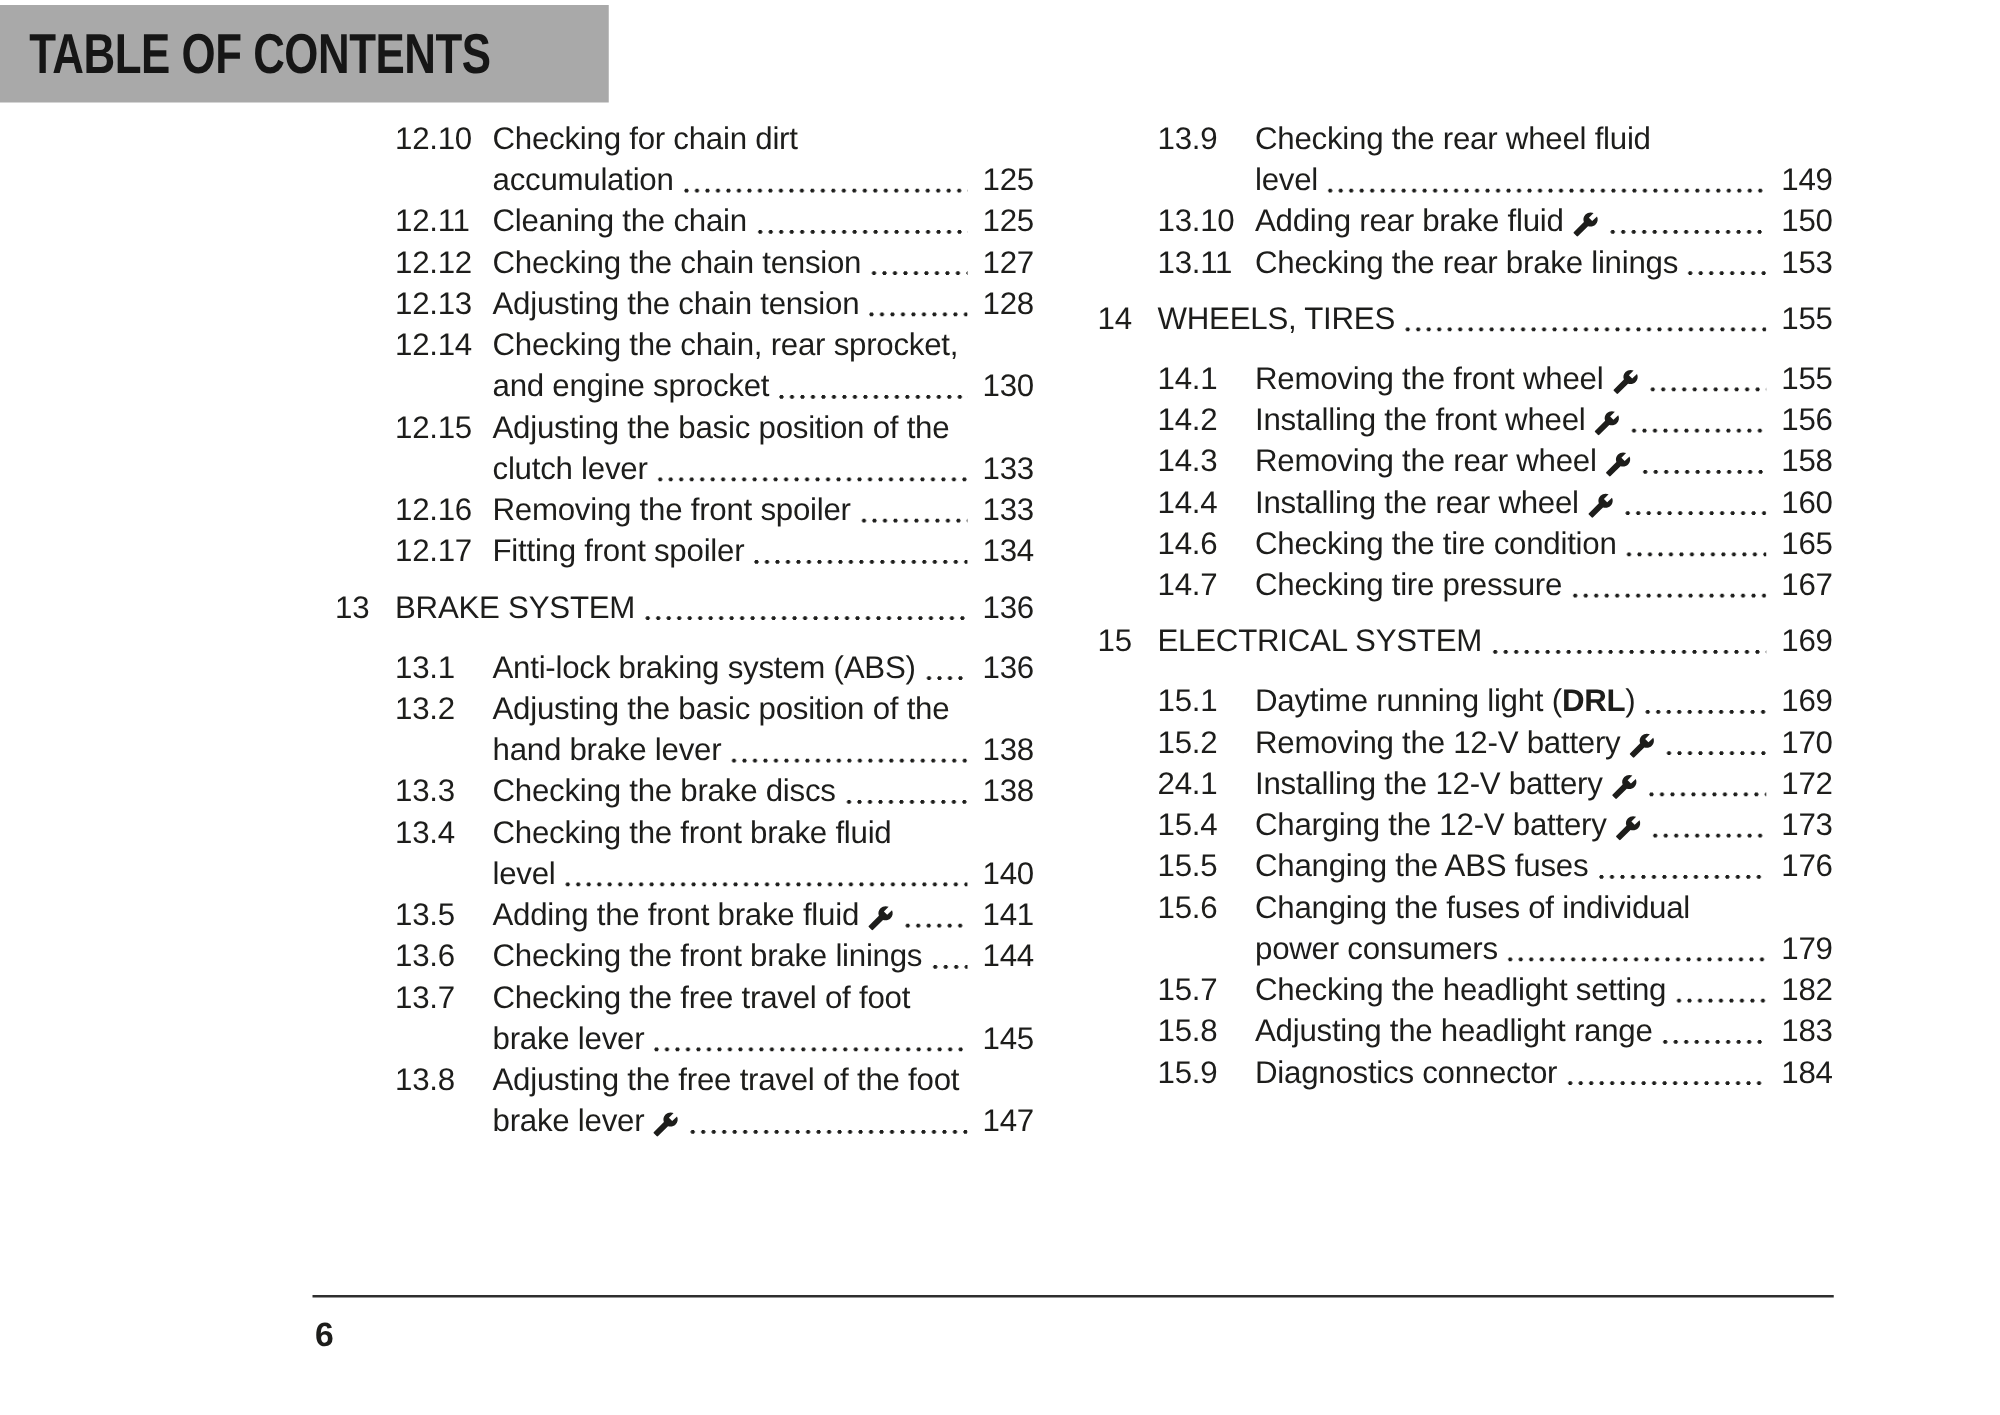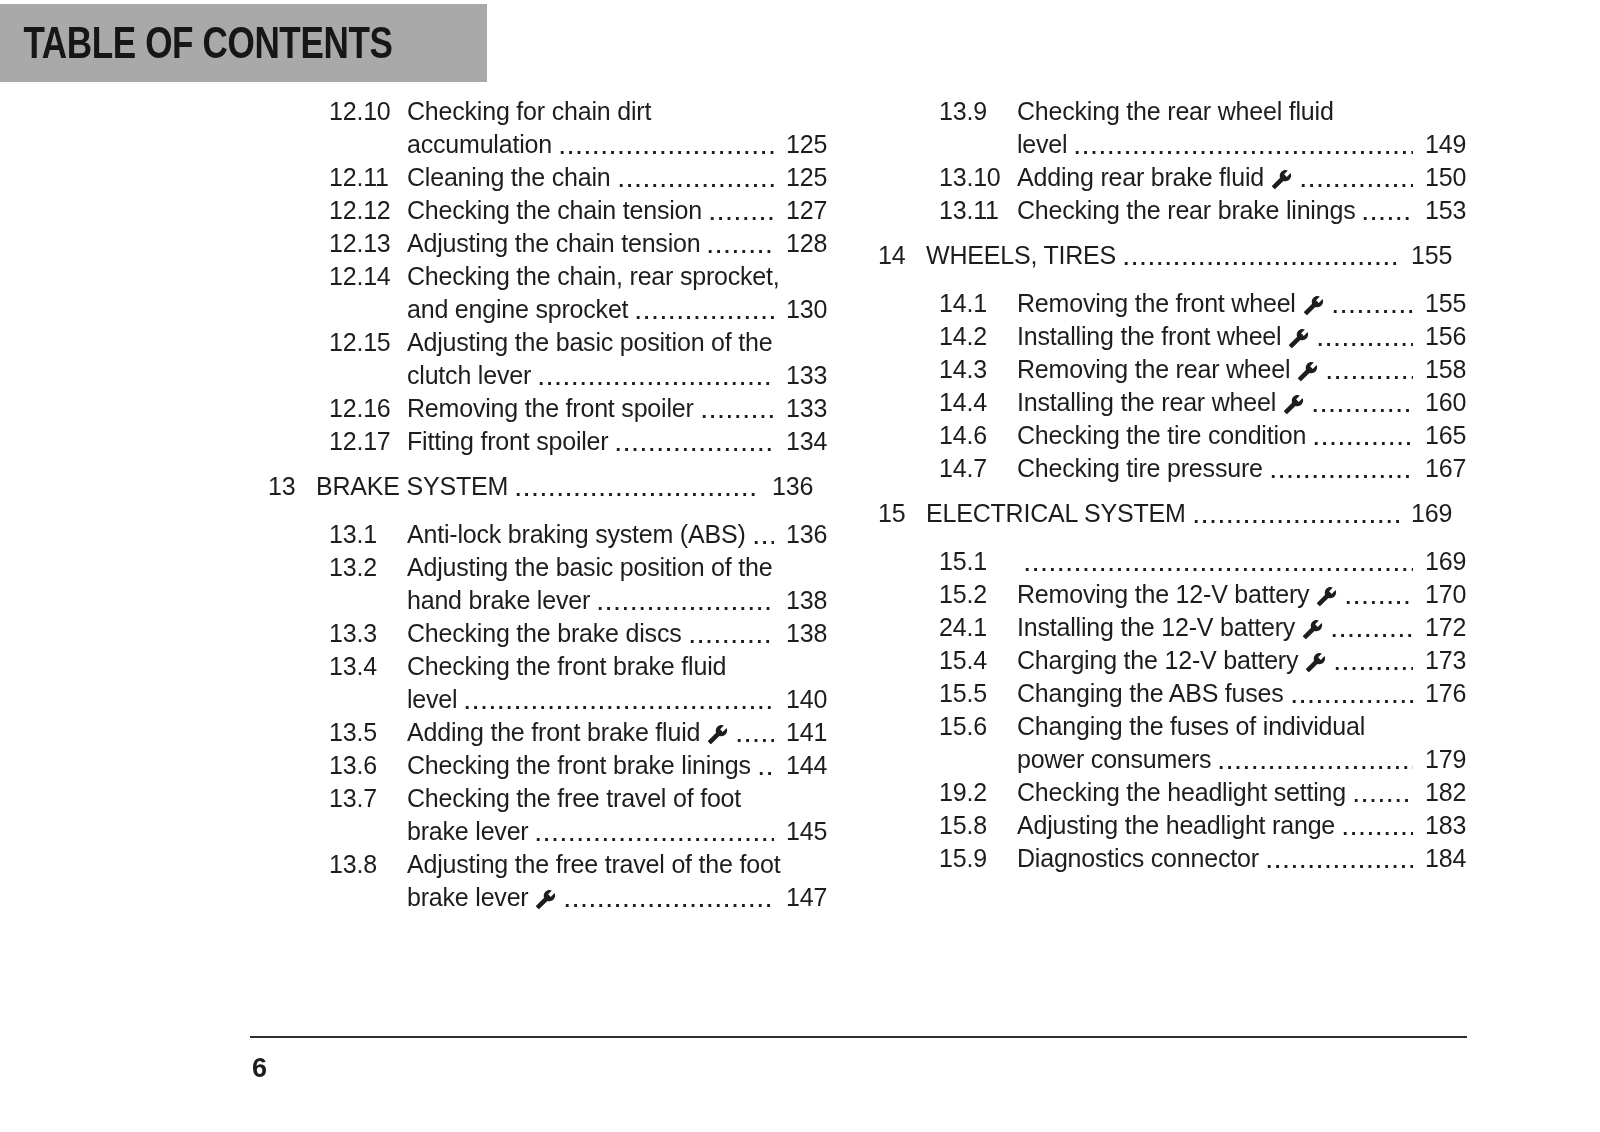--- a/index.html
+++ b/index.html
@@ -31,22 +31,22 @@
     white-space: nowrap;
     color: #161616;
   }
 
   
   .toc-col { position: absolute; top: 95px; }
   .col-0 { left: 268px; width: 560px; }
   .col-1 { left: 878px; width: 589px; }
 
   .entry { margin: 0; }
-  .entry.chapter { margin: 12px 14px 15px 0; }
-  .entry.section { margin-left: 61px; }
+  .entry.chapter { margin: 12px 0 15px 0; }
+  .entry.section { margin-left: 48px; }
 
   .row {
     display: flex;
     align-items: baseline;
     line-height: 33px;
     font-size: 25px;
     letter-spacing: -0.2px;
     white-space: nowrap;
   }
   .num { flex: 0 0 78px; }
@@ -388,20 +388,21 @@
       <div class="row">
         <span class="num">15</span>
         <span class="title">ELECTRICAL SYSTEM</span>
         <span class="leader"></span>
         <span class="page-num">169</span>
       </div>
     </div>
     <div class="entry section">
       <div class="row">
         <span class="num">15.1</span>
+        <span class="title">Daytime running light (<b>DRL</b>)</span>
         <span class="leader"></span>
         <span class="page-num">169</span>
       </div>
     </div>
     <div class="entry section">
       <div class="row">
         <span class="num">15.2</span>
         <span class="title">Removing the 12-V battery</span>
         <span class="wrench">
           <svg width="21" height="21" viewBox="0 0 24 24">
@@ -453,21 +454,21 @@
       </div>
       <div class="row">
         <span class="num"></span>
         <span class="title">power consumers</span>
         <span class="leader"></span>
         <span class="page-num">179</span>
       </div>
     </div>
     <div class="entry section">
       <div class="row">
-        <span class="num">19.2</span>
+        <span class="num">15.7</span>
         <span class="title">Checking the headlight setting</span>
         <span class="leader"></span>
         <span class="page-num">182</span>
       </div>
     </div>
     <div class="entry section">
       <div class="row">
         <span class="num">15.8</span>
         <span class="title">Adjusting the headlight range</span>
         <span class="leader"></span>

